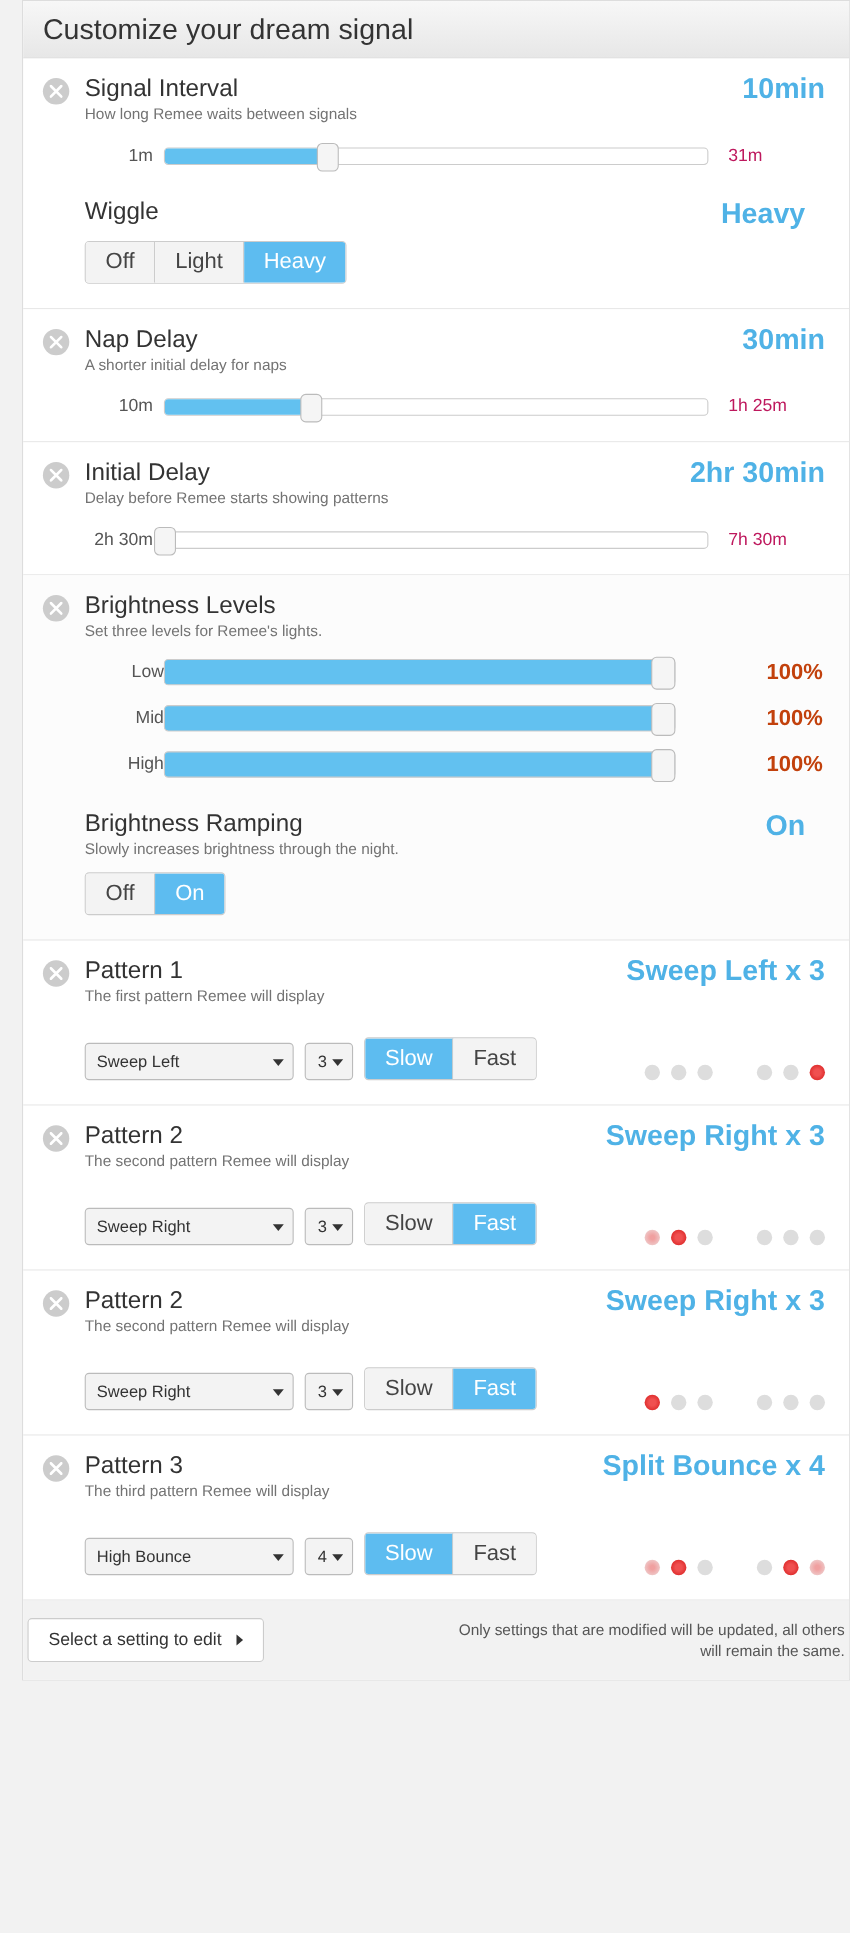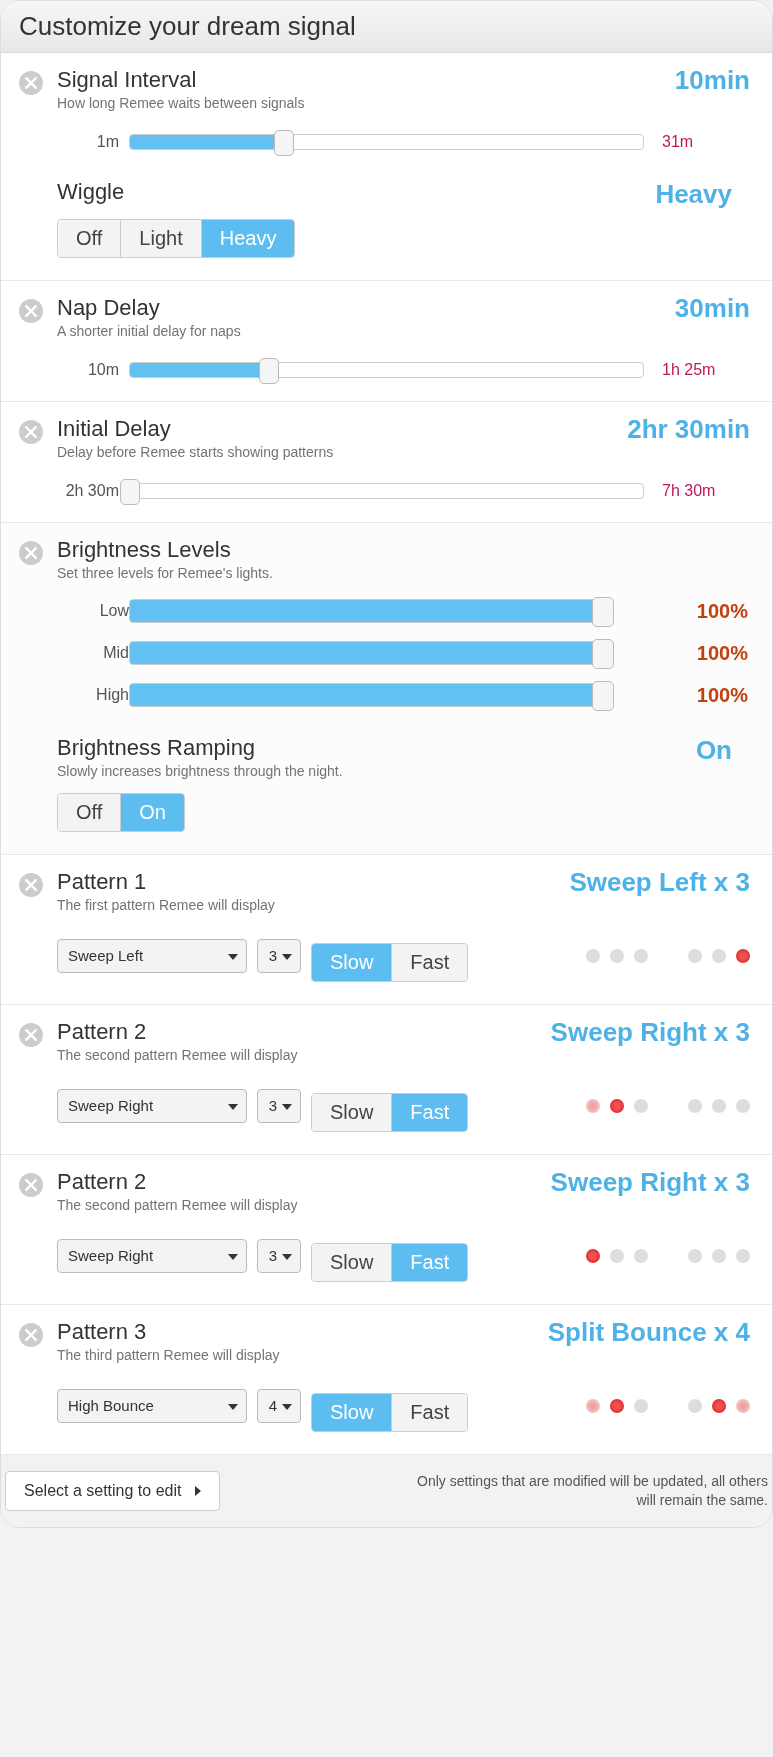--- a/index.html
+++ b/index.html
@@ -5,22 +5,23 @@
   * { box-sizing: border-box; margin: 0; padding: 0; }
   body {
     font-family: -apple-system, "Helvetica Neue", Arial, sans-serif;
     background: #f2f2f2;
     color: #333;
     width: 773px;
   }
   .container {
     background: #fff;
     border: 1px solid #ddd;
-    border-radius: 20px;
+    border-radius: 0;
     overflow: hidden;
+    margin-left: 20px;
   }
   .header {
     background: linear-gradient(#f7f7f7,#e7e7e7);
     padding: 10px 18px;
     font-size: 26px;
     color: #333;
     border-bottom: 1px solid #ddd;
   }
   .section {
     position: relative;
@@ -157,21 +158,21 @@
     width:140px;
     text-align:right;
     font-size:20px;
     font-weight:700;
     color:#c2410c;
     padding-left:14px;
     padding-right:6px;
   }
   .pattern-row {
     display:flex;
-    align-items:center;
+    align-items:flex-end;
     margin-top: 16px;
     gap: 10px;
   }
   .select-box {
     position:relative;
     height:34px;
     border:1px solid #bbb;
     background:#f3f3f3;
     border-radius:4px;
     display:flex;

